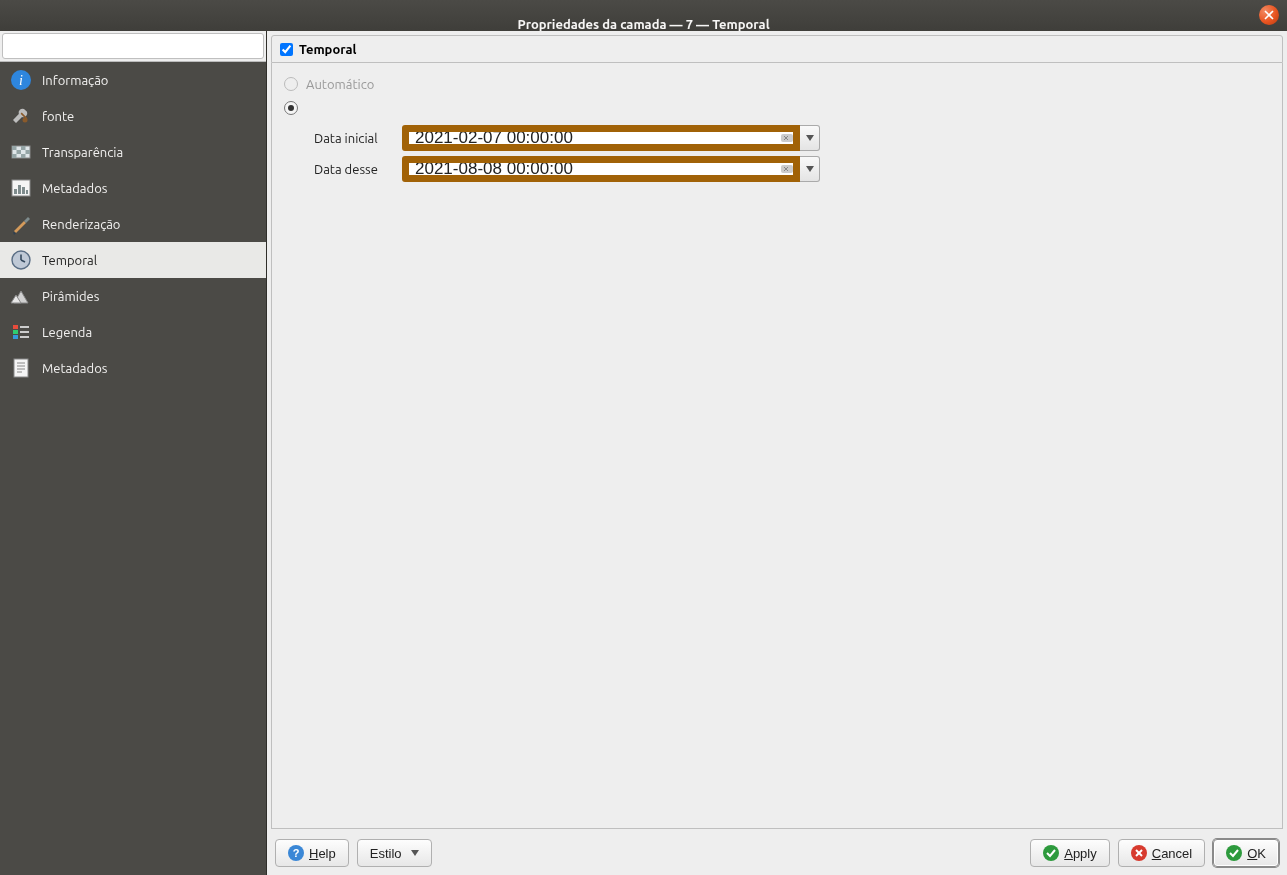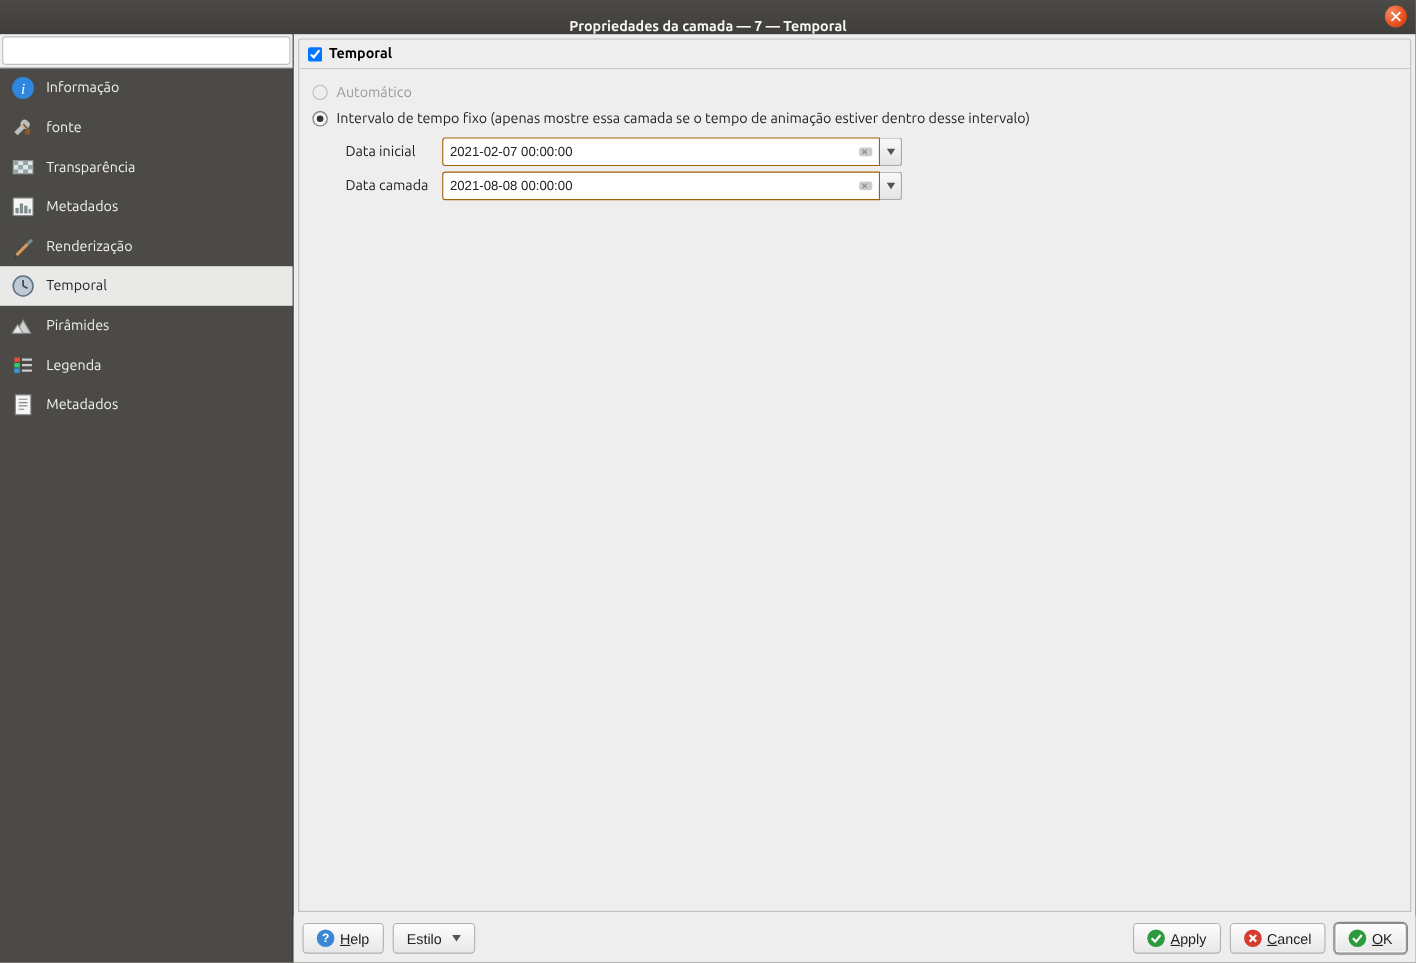--- a/index.html
+++ b/index.html
@@ -169,25 +169,25 @@
     width: 80px;
     color: #222;
   }
   .datetime-group {
     display: inline-flex;
     border-radius: 3px;
   }
   .datetime-input {
     width: 398px;
     height: 26px;
-    border: 1px solid #a16207;
+    border: 7px solid #a16207;
     border-radius: 3px 0 0 3px;
     background: #fff;
     padding: 2px 26px 2px 6px;
-    font-size: 12px;
+    font-size: 17px;
     color: #222;
     position: relative;
   }
   .input-wrap { position: relative; display: inline-block; }
   .input-clear {
     position: absolute;
     right: 6px;
     top: 50%;
     transform: translateY(-50%);
     width: 14px;
@@ -407,21 +407,20 @@
     </div>
     <div class="group-body">
 
       <div class="radio-row disabled">
         <span class="radio"></span>
         <span>Automático</span>
       </div>
 
       <div class="radio-row">
         <span class="radio selected"></span>
-        <span>Intervalo de tempo fixo (apenas mostre essa camada se o tempo de animação estiver dentro desse intervalo)</span>
       </div>
 
       <div class="form-grid">
         <div class="form-row">
           <span class="form-label">Data inicial</span>
           <span class="datetime-group">
             <span class="input-wrap">
               <input class="datetime-input" type="text" value="2021-02-07 00:00:00" style="">
               <span class="input-clear">
                 <svg width="14" height="14" viewBox="0 0 14 14">
@@ -432,21 +431,21 @@
               </span>
             </span>
             <span class="dropdown-toggle">
               <svg width="8" height="6" viewBox="0 0 8 6">
                   <polygon points="0,0 8,0 4,6" fill="#555"></polygon>
                 </svg>
             </span>
           </span>
         </div>
         <div class="form-row">
-          <span class="form-label">Data camada</span>
+          <span class="form-label">Data desse</span>
           <span class="datetime-group">
             <span class="input-wrap">
               <input class="datetime-input" type="text" value="2021-08-08 00:00:00" style="">
               <span class="input-clear">
                 <svg width="14" height="14" viewBox="0 0 14 14">
                     <rect x="1" y="3" width="12" height="8" rx="2" fill="#ccc"></rect>
                     <line x1="4" y1="5" x2="8" y2="9" stroke="#888"></line>
                     <line x1="8" y1="5" x2="4" y2="9" stroke="#888"></line>
                   </svg>
               </span>

